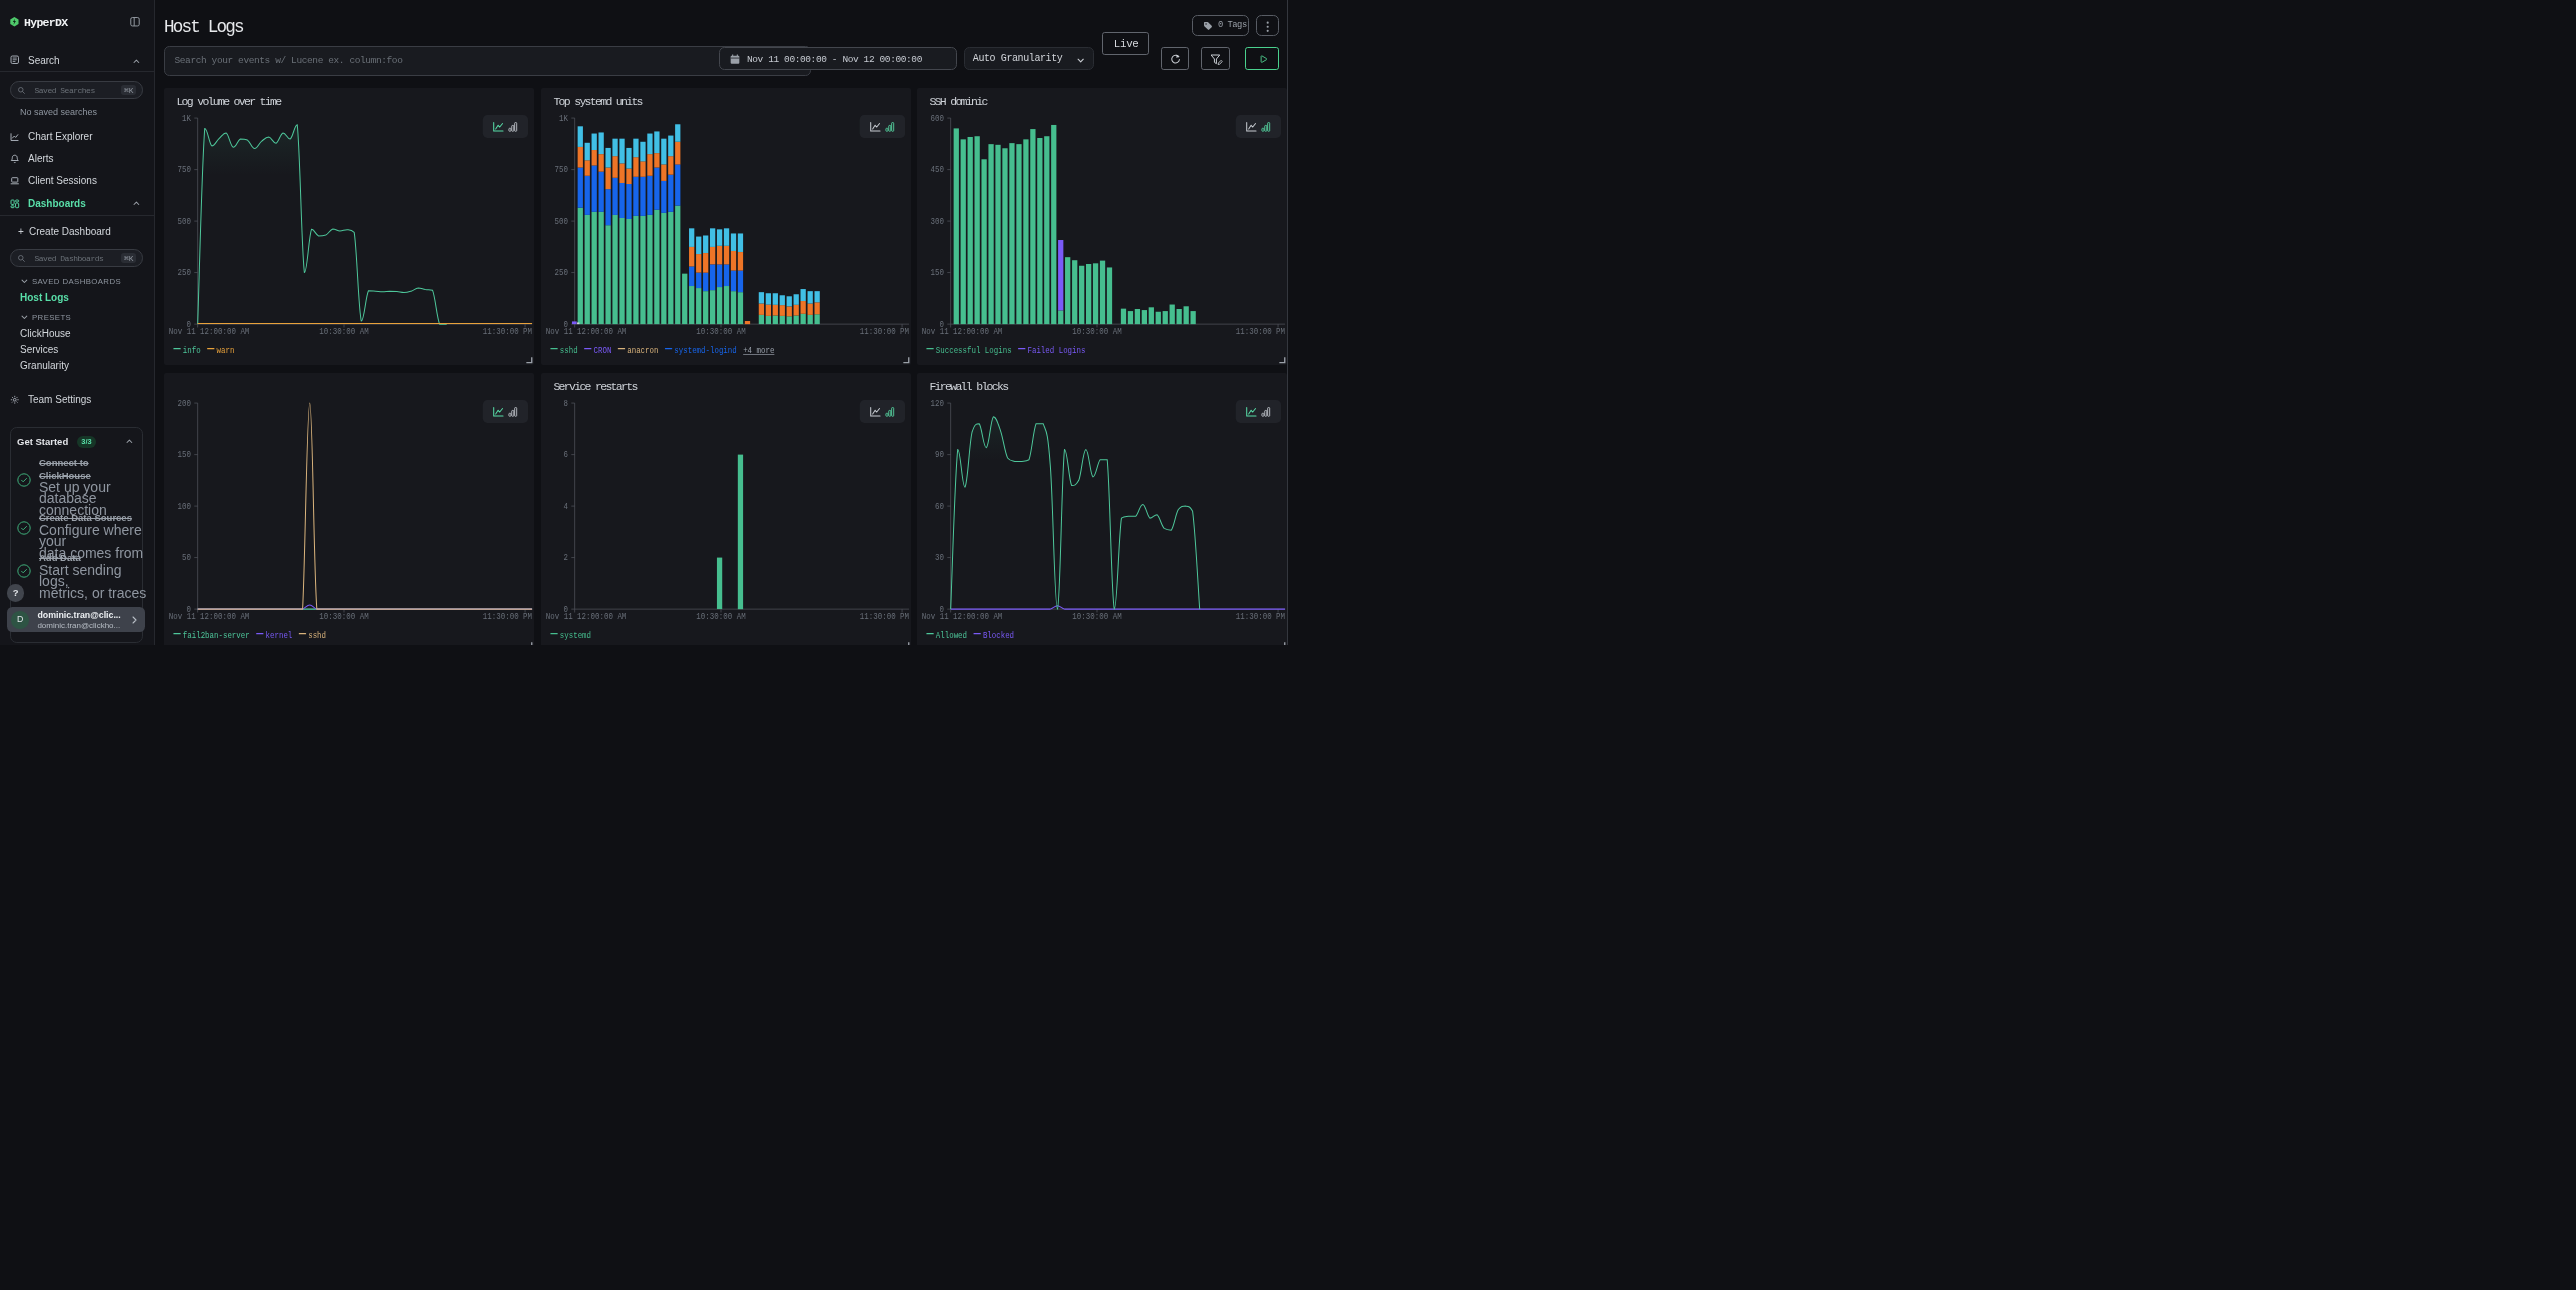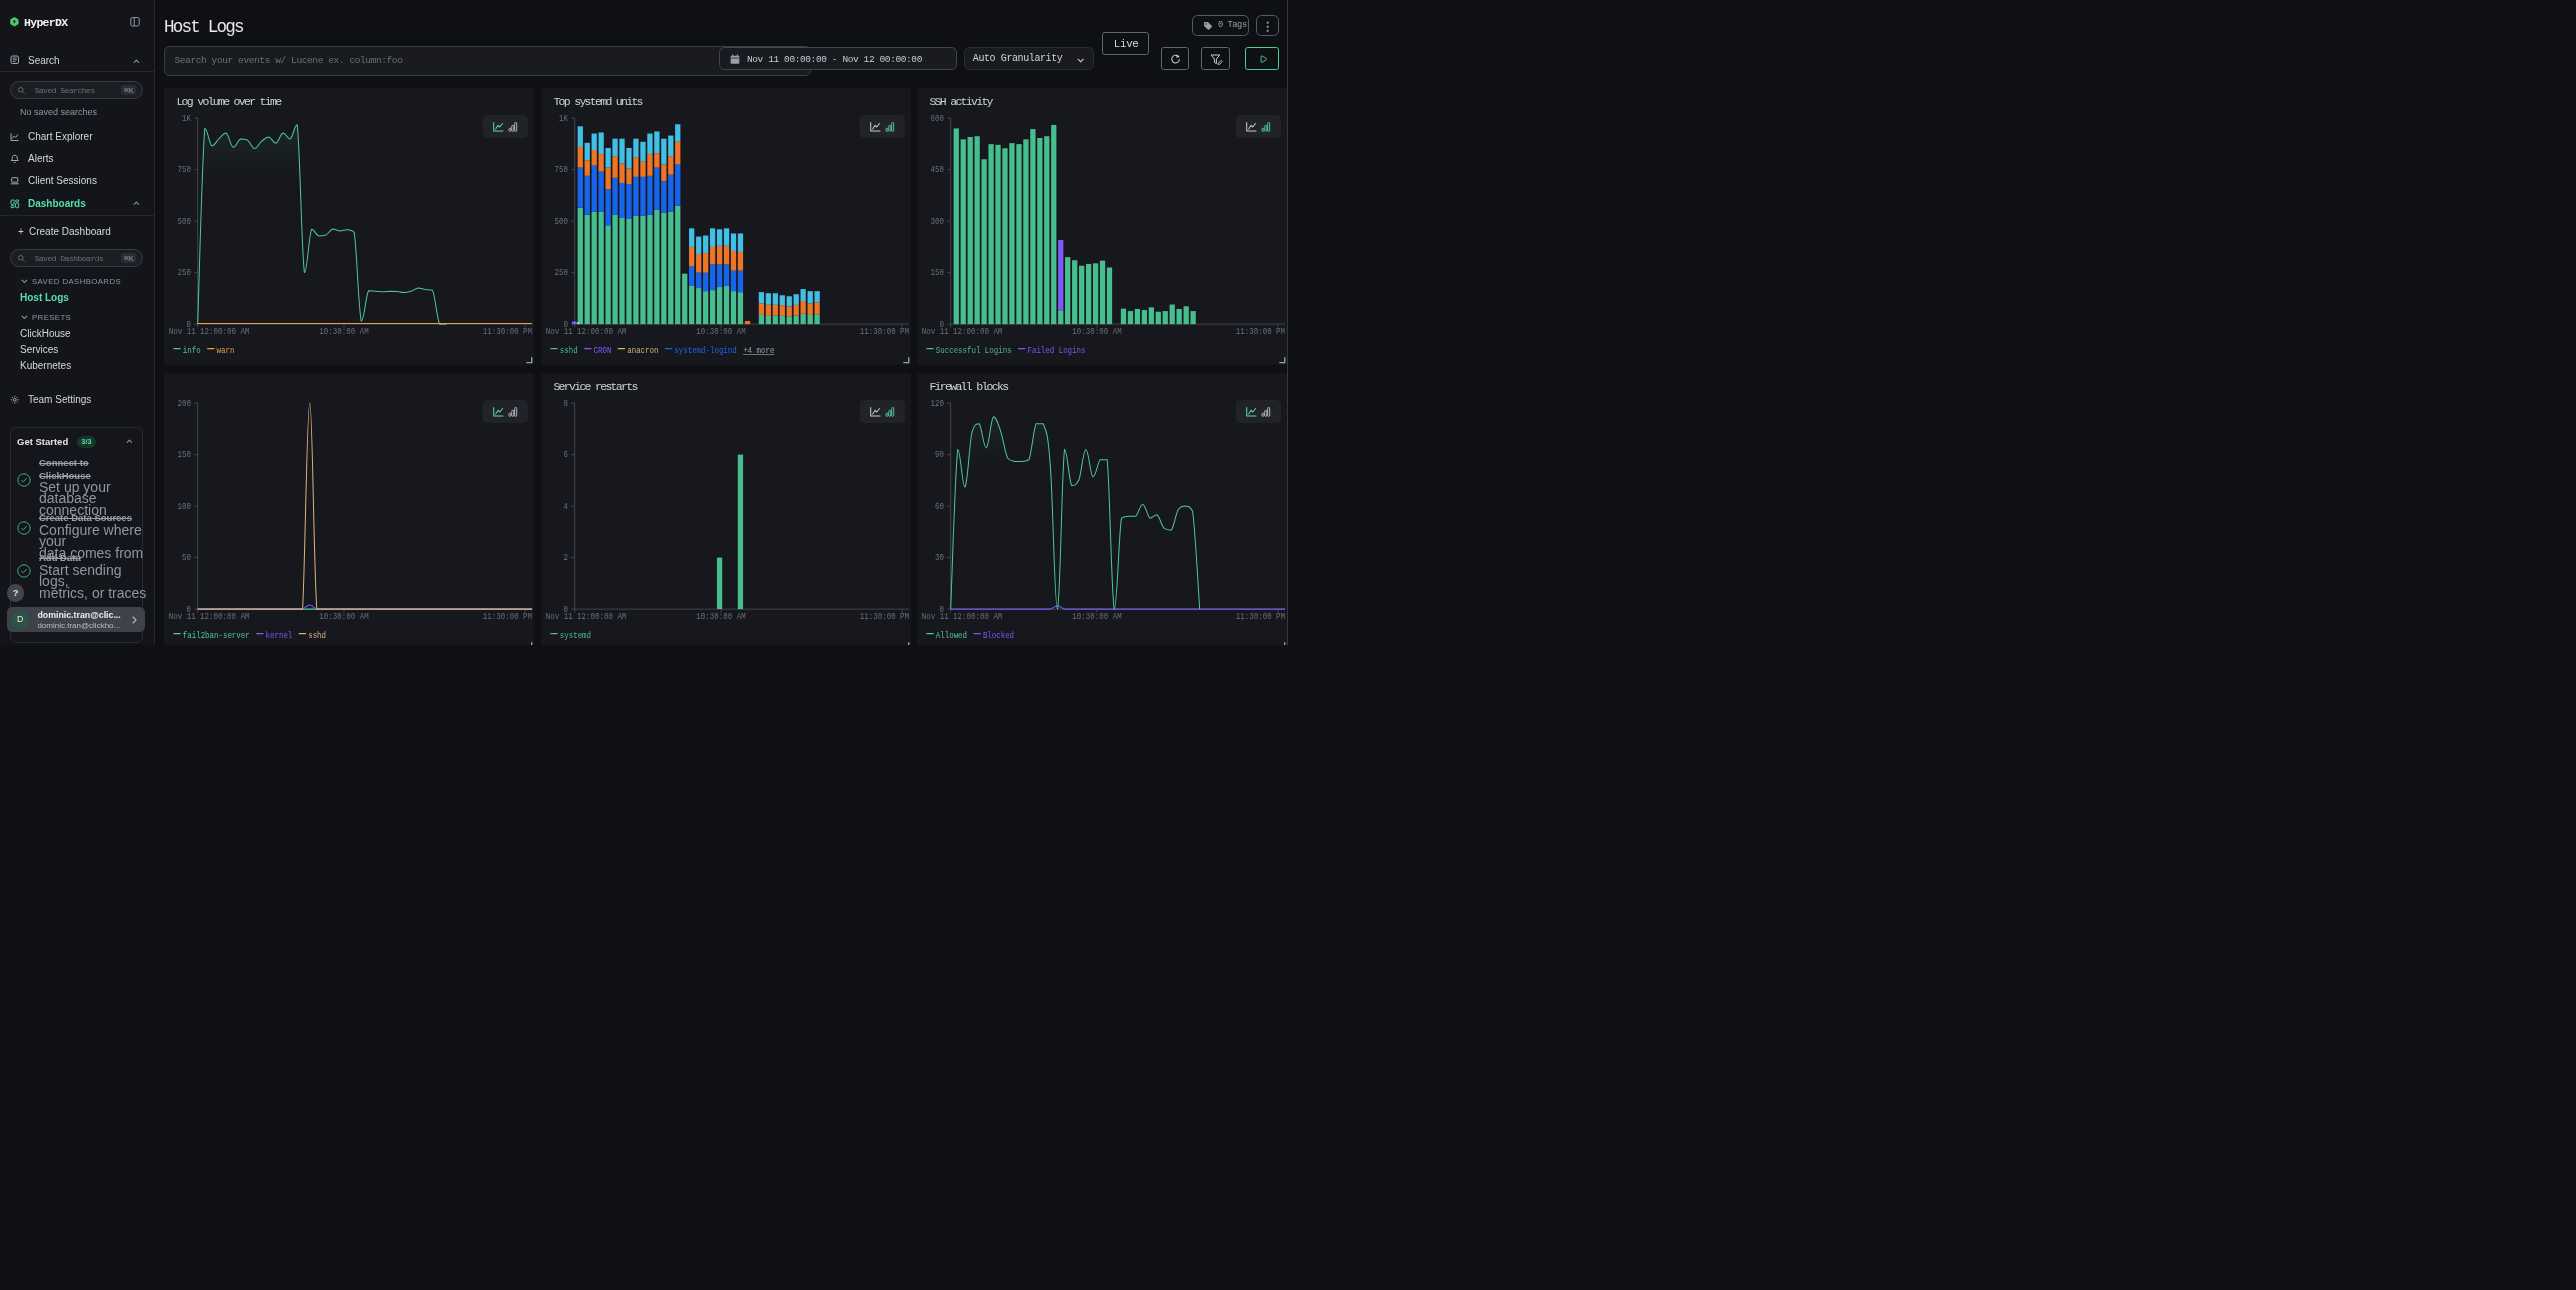--- a/index.html
+++ b/index.html
@@ -308,21 +308,21 @@
       <rect x="471.5" y="40" width="67" height="34" rx="7" fill="#212329"></rect>
       <path d="M487.7,51 V63.8 H501.5" stroke="#c9cdd3" stroke-width="1.5" fill="none" stroke-linecap="round"></path>
       <path d="M490.6,60.8 L494.2,55.2 L496.6,57.8 L500.8,52.6" stroke="#c9cdd3" stroke-width="1.5" fill="none" stroke-linecap="round" stroke-linejoin="round"></path>
       <rect x="510.2" y="59.6" width="3" height="4.4" rx="1" fill="none" stroke="#59dfa9" stroke-width="1.25"></rect>
       <rect x="514.4" y="55.4" width="3" height="8.6" rx="1" fill="none" stroke="#59dfa9" stroke-width="1.25"></rect>
       <rect x="518.7" y="51.2" width="3" height="12.8" rx="1" fill="none" stroke="#59dfa9" stroke-width="1.25"></rect>
       <path d="M536,406.5 H544 V398.5" stroke="#9aa0a8" stroke-width="2" fill="none"></path>
     </svg>
   </div>
 <div class="card" style="left:917px;top:88px;">
-    <div class="ctitle">SSH activity</div>
+    <div class="ctitle">SSH dominic</div>
     <svg width="370" height="277" viewBox="0 0 547 410" style="position:absolute;left:0;top:0;">
       <path d="M49.5,44.5 V349.5" stroke="#565a62" stroke-width="1" fill="none"></path>
       <path d="M49.5,349.5 H544.5" stroke="#565a62" stroke-width="1" fill="none"></path>
       <path d="M44.5,44.5 H49.5" stroke="#565a62" stroke-width="1"></path>
       <text x="39.5" y="48.5" font-family="&quot;Liberation Mono&quot;, monospace" font-size="12.5" fill="#696f79" text-anchor="end" font-weight="normal" textLength="19.9" lengthAdjust="spacingAndGlyphs">600</text>
       <path d="M44.5,120.8 H49.5" stroke="#565a62" stroke-width="1"></path>
       <text x="39.5" y="124.8" font-family="&quot;Liberation Mono&quot;, monospace" font-size="12.5" fill="#696f79" text-anchor="end" font-weight="normal" textLength="19.9" lengthAdjust="spacingAndGlyphs">450</text>
       <path d="M44.5,197 H49.5" stroke="#565a62" stroke-width="1"></path>
       <text x="39.5" y="201" font-family="&quot;Liberation Mono&quot;, monospace" font-size="12.5" fill="#696f79" text-anchor="end" font-weight="normal" textLength="19.9" lengthAdjust="spacingAndGlyphs">300</text>
       <path d="M44.5,273.2 H49.5" stroke="#565a62" stroke-width="1"></path>
@@ -566,21 +566,21 @@
       <path d="M1.5 3l3.5 3.6L8.5 3" stroke="#9aa0a8" stroke-width="1.5" fill="none" stroke-linecap="round" stroke-linejoin="round"></path>
     </svg>
     <div class="scaps" style="left:32px;top:277px;">SAVED DASHBOARDS</div>
     <div class="smenu" style="left:20px;top:292px;color:#59dfa9;font-weight:bold;">Host Logs</div>
     <svg style="position:absolute;left:21px;top:314px" width="6.8" height="6.8" viewBox="0 0 10 10">
       <path d="M1.5 3l3.5 3.6L8.5 3" stroke="#9aa0a8" stroke-width="1.5" fill="none" stroke-linecap="round" stroke-linejoin="round"></path>
     </svg>
     <div class="scaps" style="left:32px;top:313px;">PRESETS</div>
     <div class="smenu" style="left:20px;top:328px;">ClickHouse</div>
     <div class="smenu" style="left:20px;top:344px;">Services</div>
-    <div class="smenu" style="left:20px;top:360px;">Kubernetes</div>
+    <div class="smenu" style="left:20px;top:360px;">Granularity</div>
     <svg style="position:absolute;left:10px;top:395px" width="9.5" height="9.5" viewBox="0 0 14 14">
       <circle cx="7" cy="7" r="2" fill="none" stroke="#aeb4bd" stroke-width="1.3"></circle>
       <path d="M7 1.2v2M7 10.8v2M1.2 7h2M10.8 7h2M2.9 2.9l1.4 1.4M9.7 9.7l1.4 1.4M11.1 2.9L9.7 4.3M4.3 9.7l-1.4 1.4" stroke="#aeb4bd" stroke-width="1.3"></path>
     </svg>
     <div class="smenu" style="left:28px;top:394px;">Team Settings</div>
     <div style="position:absolute;left:10px;top:427px;width:133px;height:216px;border:0.7px solid #2a2d33;border-radius:6.8px;background:#15161b;box-sizing:border-box;"></div>
     <div class="gshead">Get Started</div>
     <div class="gsbadge">3/3</div>
     <svg style="position:absolute;left:126px;top:438px" width="6.8" height="6.8" viewBox="0 0 10 10">
       <path d="M1.5 6.6L5 3l3.5 3.6" stroke="#9aa0a8" stroke-width="1.5" fill="none" stroke-linecap="round" stroke-linejoin="round"></path>

